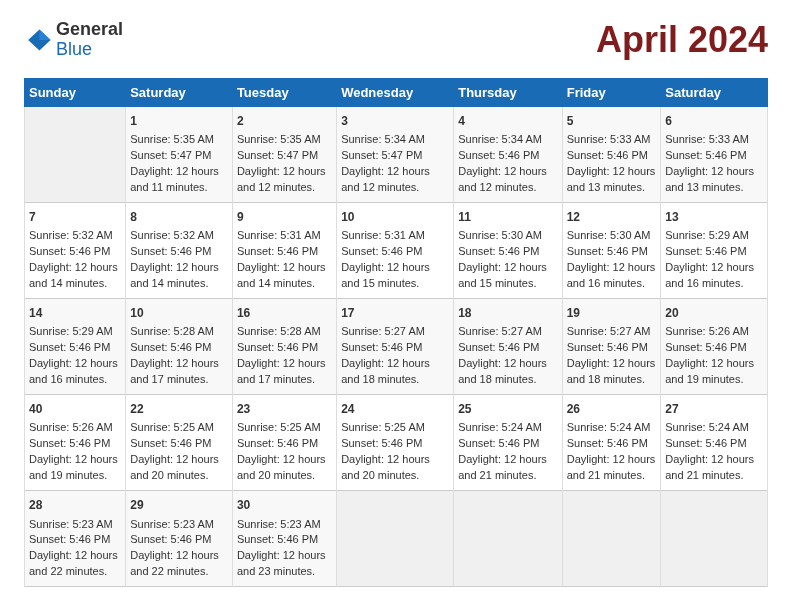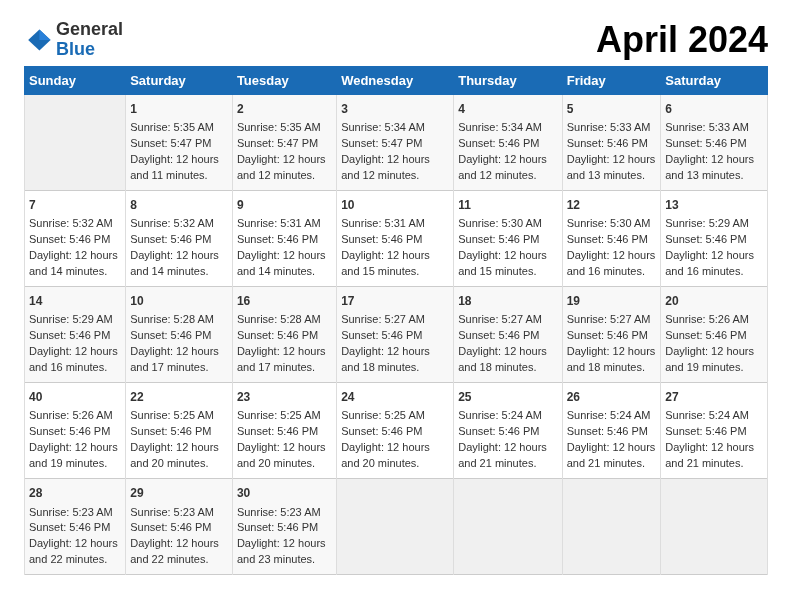--- a/index.html
+++ b/index.html
@@ -7,50 +7,50 @@
       font-family: Arial, sans-serif;
       background: #fff;
       width: 792px;
       min-height: 612px;
       padding: 20px 24px 20px 24px;
     }
     .header-area {
       display: flex;
       justify-content: space-between;
       align-items: flex-start;
-      margin-bottom: 6px;
+      margin-bottom: 18px;
     }
     .logo {
       display: flex;
       align-items: center;
       gap: 4px;
     }
     .logo-text-general {
       font-size: 18px;
       font-weight: bold;
       color: #333;
       line-height: 1.1;
     }
     .logo-text-blue {
       font-size: 18px;
-      font-weight: bold;
+      font-weight: normal;
       color: #1a6bb5;
       line-height: 1.1;
     }
     .logo-icon {
       width: 28px;
       height: 28px;
     }
     .title-area {
       text-align: right;
     }
     .main-title {
       font-size: 36px;
       font-weight: bold;
-      color: #000000;
+      color: #7f1d1d;
       line-height: 1.1;
     }
     .subtitle {
       font-size: 15px;
       color: #444;
       margin-top: 2px;
     }
     table {
       width: 100%;
       border-collapse: collapse;

